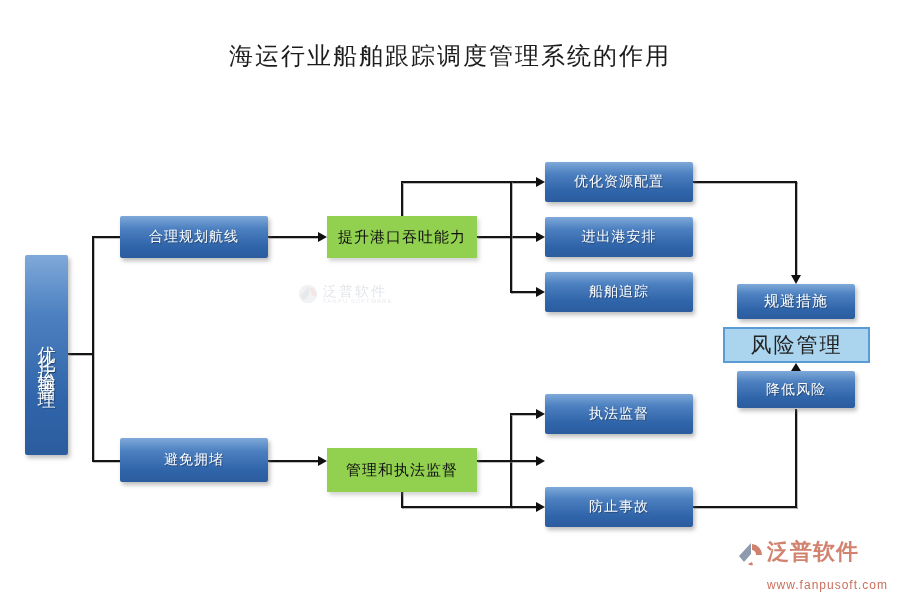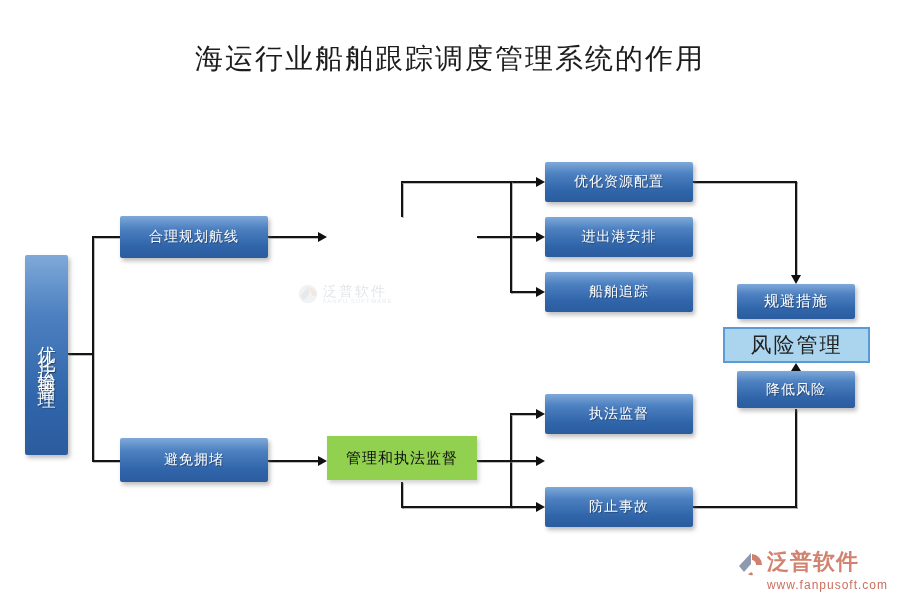--- a/index.html
+++ b/index.html
@@ -1,20 +1,20 @@
 <!DOCTYPE html>
 <html><head>
 <meta charset="utf-8">
 <style>
   html,body{margin:0;padding:0;background:#fff;}
   .canvas{position:relative;width:900px;height:600px;background:#ffffff;overflow:hidden;
           font-family:"Liberation Sans",sans-serif;}
   .title{position:absolute;left:0;top:40px;width:100%;text-align:center;
          font-family:"DejaVu Serif","Liberation Serif",serif;
-         font-size:28px;letter-spacing:2px;color:#1c1c1c;font-weight:400;}
+         font-size:24px;letter-spacing:2px;color:#1c1c1c;font-weight:400;}
   
   .ln{position:absolute;background:#141414;box-shadow:1px 1px 0 rgba(135,135,135,.55);}
   .ar-r{position:absolute;width:0;height:0;border-top:5px solid transparent;
         border-bottom:5px solid transparent;border-left:9px solid #101010;}
   .ar-d{position:absolute;width:0;height:0;border-left:5px solid transparent;
         border-right:5px solid transparent;border-top:9px solid #101010;}
   .ar-u{position:absolute;width:0;height:0;border-left:5px solid transparent;
         border-right:5px solid transparent;border-bottom:8px solid #101010;}
   
   .node{position:absolute;display:flex;align-items:center;justify-content:center;
@@ -30,21 +30,21 @@
   
   .wm{position:absolute;left:297px;top:283px;display:flex;align-items:center;opacity:.5;}
   .wm-txt{margin-left:4px;color:#c6cbd4;}
   .wm-name{font-size:14px;letter-spacing:2px;line-height:14px;}
   .wm-sub{font-size:6px;letter-spacing:1px;color:#cfd4dc;}
   
   .footer{position:absolute;right:12px;bottom:8px;display:flex;align-items:flex-start;}
   .f-txt{margin-left:3px;}
   .f-name{font-family:"DejaVu Serif","Liberation Serif",serif;font-weight:bold;
           font-size:22px;line-height:22px;color:#d2836f;letter-spacing:1px;}
-  .f-url{font-size:12px;color:#ca6f5d;letter-spacing:1px;text-align:right;margin-top:6px;}
+  .f-url{font-size:12px;color:#ca6f5d;letter-spacing:1px;text-align:right;margin-top:16px;}
 </style>
 </head>
 <body>
 
 <div class="canvas">
 
   <div class="title">海运行业船舶跟踪调度管理系统的作用</div>
 
   <div class="ln" style="left:68px;top:353px;width:25px;height:2px;"></div>
   <div class="ln" style="left:92px;top:236px;width:2px;height:226px;"></div>
@@ -81,34 +81,37 @@
   <div class="ln" style="left:795px;top:409px;width:2px;height:99px;"></div>
   <div class="ar-u" style="left:791px;top:363px;"></div>
 
   <div class="node blue vert" style="left:25px;top:255px;width:43px;height:200px;">
     <span>优化运输管理</span>
   </div>
 
   <div class="node blue" style="left:120px;top:216px;width:148px;height:42px;">
     <span>合理规划航线</span>
   </div>
+  <div class="node green" style="left:327px;top:216px;width:150px;height:42px;">
+    <span>提升港口吞吐能力</span>
+  </div>
   <div class="node blue" style="left:545px;top:162px;width:148px;height:40px;">
     <span>优化资源配置</span>
   </div>
   <div class="node blue" style="left:545px;top:217px;width:148px;height:40px;">
     <span>进出港安排</span>
   </div>
   <div class="node blue" style="left:545px;top:272px;width:148px;height:40px;">
     <span>船舶追踪</span>
   </div>
 
   <div class="node blue" style="left:120px;top:438px;width:148px;height:44px;">
     <span>避免拥堵</span>
   </div>
-  <div class="node green" style="left:327px;top:436px;width:150px;height:44px;">
+  <div class="node green" style="left:327px;top:448px;width:150px;height:44px;">
     <span>管理和执法监督</span>
   </div>
   <div class="node blue" style="left:545px;top:394px;width:148px;height:40px;">
     <span>执法监督</span>
   </div>
   <div class="node blue" style="left:545px;top:487px;width:148px;height:40px;text-align:center;">
     <span>防止事故</span>
   </div>
 
   <div class="node blue" style="left:737px;top:284px;width:118px;height:35px;font-size:15px;">

